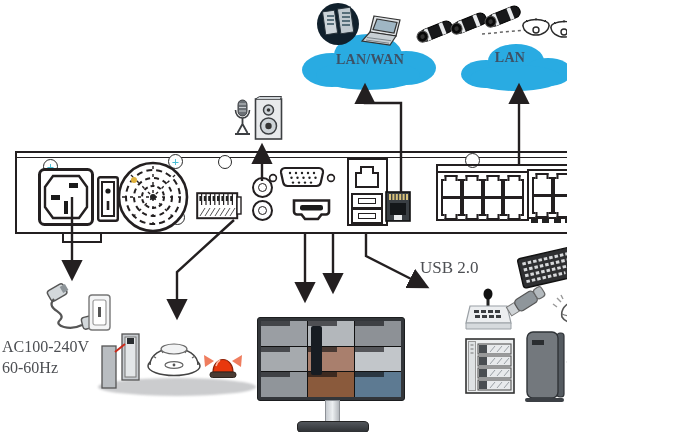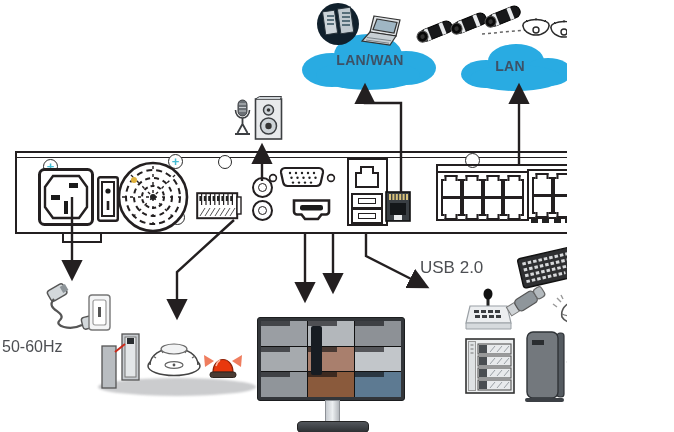--- a/index.html
+++ b/index.html
@@ -1,21 +1,21 @@
 <!DOCTYPE html>
 <html style="--cloud-blue: #29ABE2; --cloud-text: #3D5166; --label-text: #4D4F53; --line: #231F20; --alarm-red: #E8380D; --screw-accent: #45BDD4;"><head>
 <meta charset="utf-8">
 <style>
   :root{
     --cloud-blue:#29ABE2; --cloud-text:#3D5166; --label-text:#4D4F53;
     --line:#231F20; --alarm-red:#E8380D; --screw-accent:#45BDD4;
   }
   html,body{margin:0;padding:0;background:#fff;}
   .stage{position:relative;width:567px;height:432px;background:#fff;overflow:hidden;
-         font-family:Liberation Sans, sans-serif;color:var(--label-text);}
+         font-family:Liberation Serif, serif;color:var(--label-text);}
   .abs{position:absolute;}
   svg{display:block;overflow:visible;}
 
   
   .cloud-label{position:absolute;width:100%;text-align:center;color:var(--cloud-text);
                font-size:14px;font-weight:600;letter-spacing:.3px;}
 
   
   .diagram-label{position:absolute;color:var(--label-text);font-size:17px;line-height:21px;white-space:nowrap;}
 
@@ -85,21 +85,21 @@
 
   <div class="abs" style="left:456px;top:40px;width:124px;height:54px;">
     <svg width="124" height="54" viewBox="0 0 124 54">
       <g fill="var(--cloud-blue)">
         <ellipse cx="30" cy="34" rx="25" ry="14"></ellipse>
         <ellipse cx="60" cy="21" rx="28" ry="17"></ellipse>
         <ellipse cx="92" cy="32" rx="24" ry="14"></ellipse>
         <ellipse cx="60" cy="38" rx="46" ry="13"></ellipse>
       </g>
     </svg>
-    <div class="cloud-label" style="top:18px;left:-8px;">LAN</div>
+    <div class="cloud-label" style="top:10px;left:-8px;">LAN</div>
   </div>
 
   <div class="abs" style="left:314px;top:2px;">
     <svg width="50" height="46" viewBox="0 0 50 46">
       <circle cx="24" cy="22" r="21" fill="#10202c"></circle>
       <g stroke="#26323a" stroke-width="1">
         <rect x="10" y="9" width="12" height="23" fill="#cdd5da" transform="rotate(-8 16 20)"></rect>
         <rect x="25" y="6" width="13" height="25" fill="#bfc9cf" transform="rotate(-8 31 18)"></rect>
       </g>
       <path d="M13,14 h7 M13,18 h7 M13,22 h7 M28,11 h8 M28,15 h8 M28,19 h8 M28,23 h8" stroke="#33505e" stroke-width="1.4" fill="none"></path>
@@ -183,21 +183,22 @@
       <circle cx="14.5" cy="14" r="1.8" fill="#333"></circle>
       <circle cx="14.5" cy="30" r="8" fill="#cdd3d7" stroke="#3c3f42" stroke-width="1.5"></circle>
       <circle cx="14.5" cy="30" r="3.2" fill="#333"></circle>
     </svg>
   </div>
 
   <div class="diagram-label" style="left:532px;top:84px;">
   </div>
   <div class="diagram-label" style="left:420px;top:257px;text-align:center;">USB 2.0</div>
   <div class="diagram-label" style="left:2px;top:336px;font-size:16px;">
-    <div>50-60Hz</div>
+    <div>AC100-240V</div>
+    <div>60-60Hz</div>
   </div>
 
   <div class="foot" style="left:62px;width:36px;"></div>
   <div class="foot" style="left:596px;width:38px;"></div>
 
   <div class="panel">
     <div class="panel-inner-top"></div>
     <div class="panel-inner-right"></div>
 
     <div class="screw" style="left:26px;top:6px;"></div>

